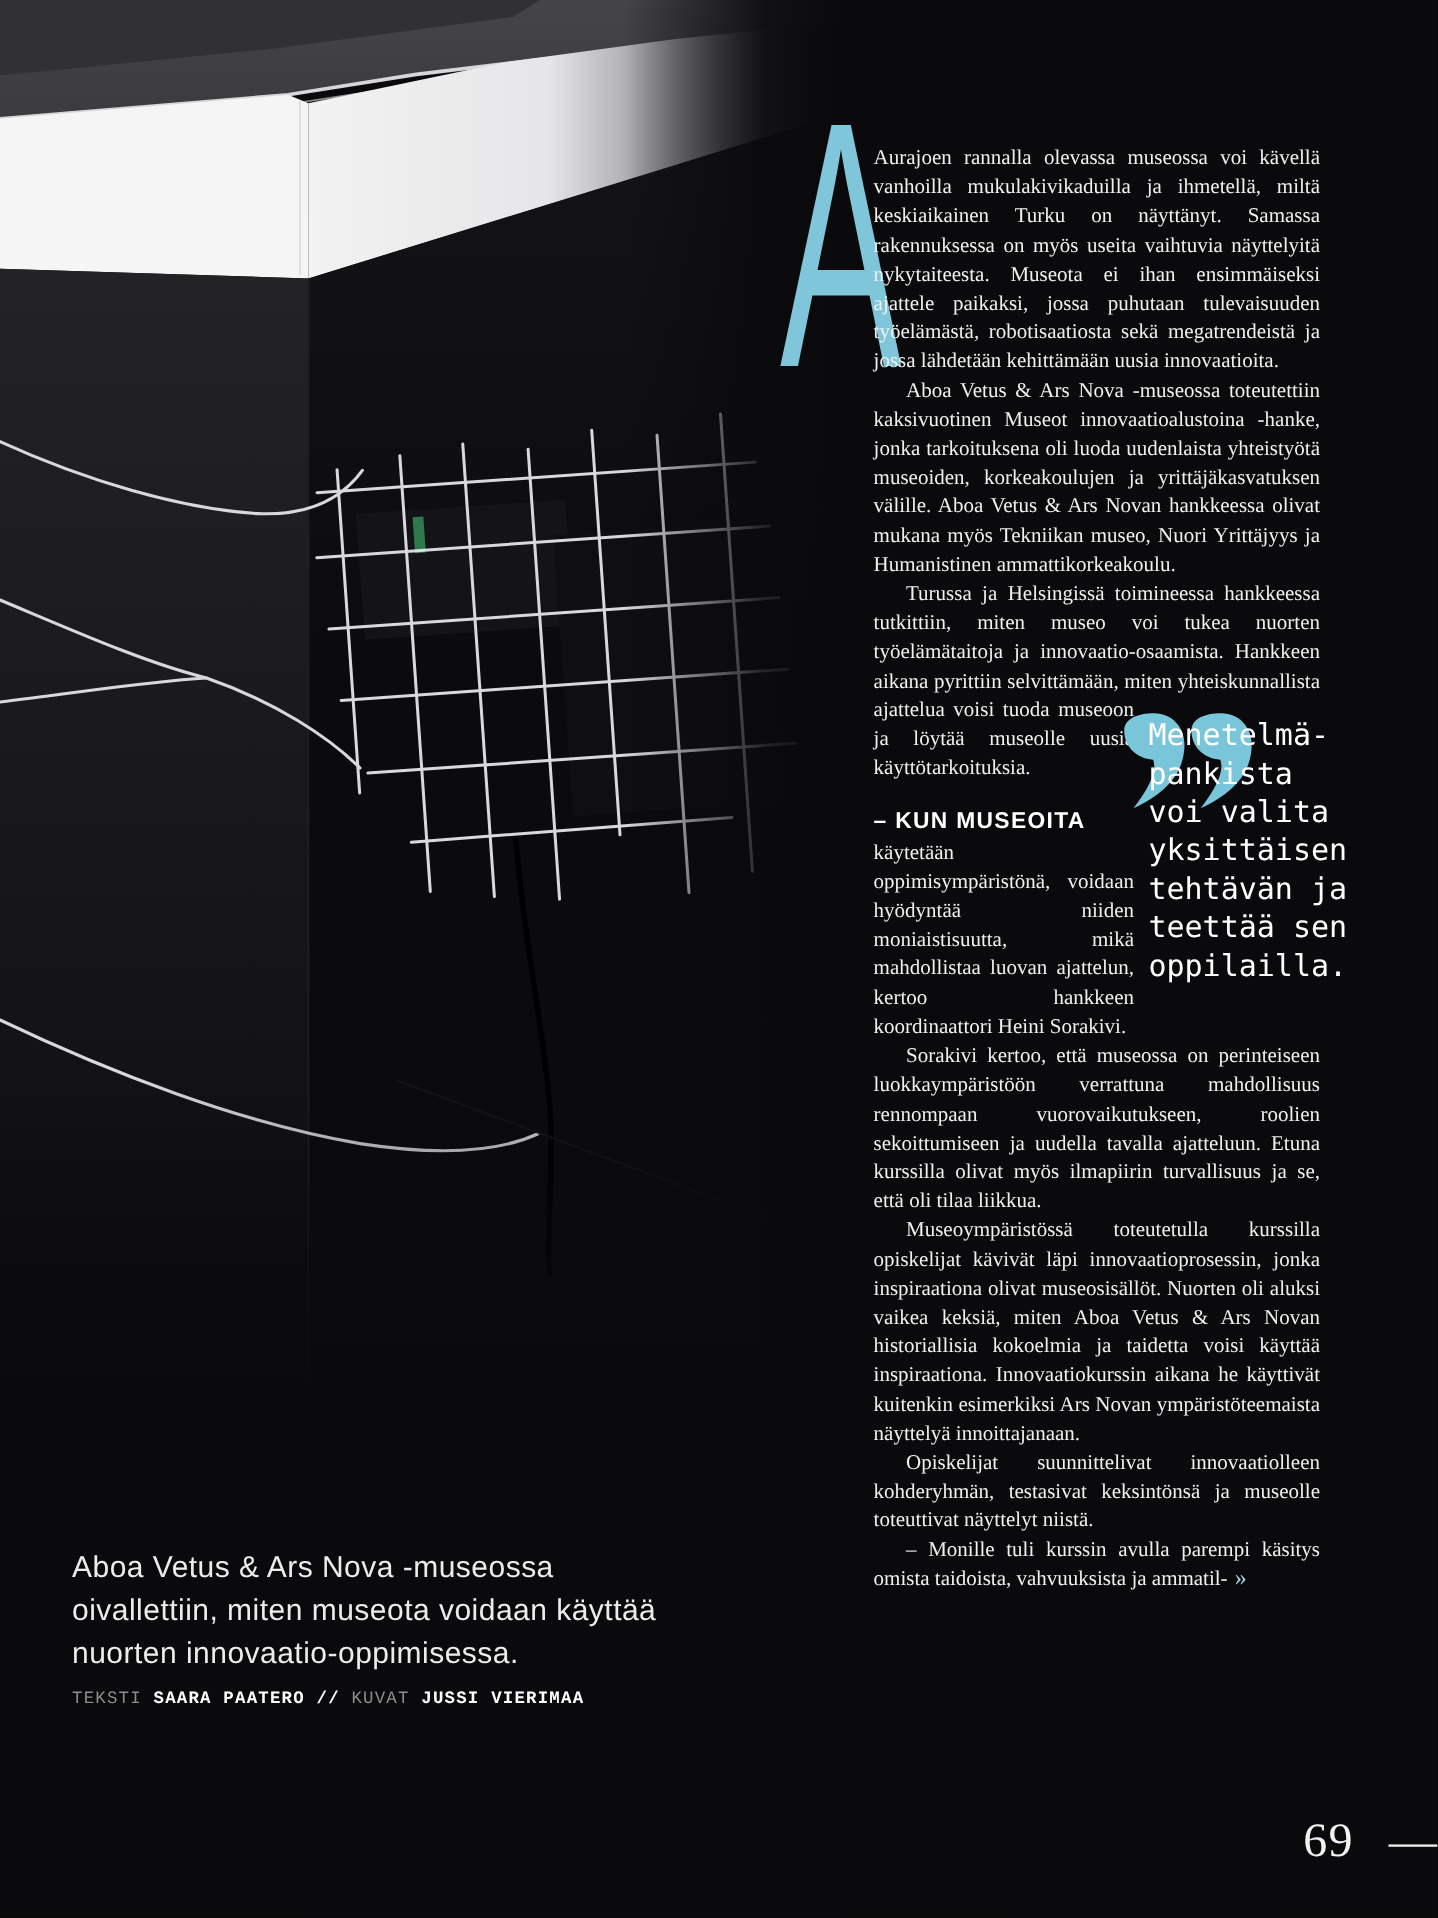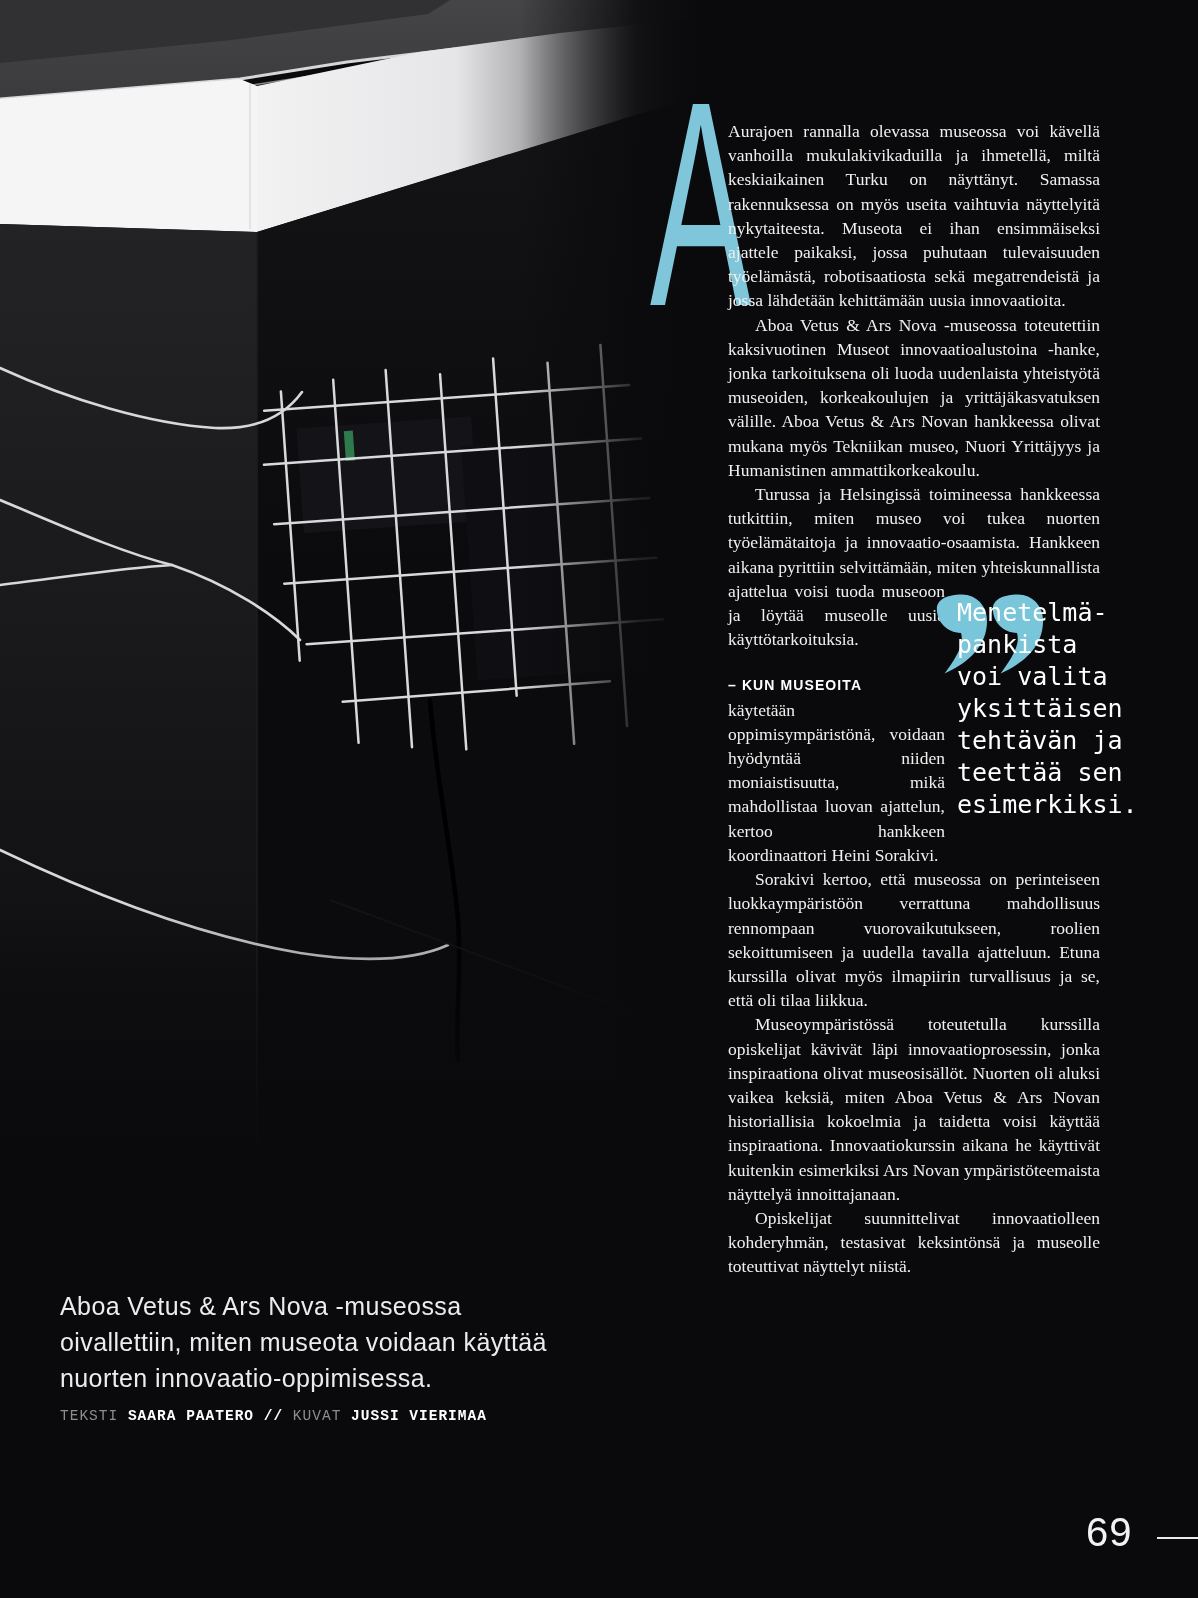--- a/index.html
+++ b/index.html
@@ -17,21 +17,21 @@
            transform:scaleX(0.52);transform-origin:0 0;}
 
   
   .article-col{position:absolute;left:688px;top:119px;width:372px;z-index:2;
                font-size:17.5px;line-height:24.2px;color:#f1f0ee;
                text-align:justify;margin-left:40px;}
   .article-col p{margin:0;}
   .indent{text-indent:27px;}
   .p4{margin-top:22px !important;}
   .kicker{display:block;font-family:"Liberation Sans",sans-serif;font-weight:bold;
-          font-size:14px;letter-spacing:1.1px;color:#ffffff;}
+          font-size:19px;letter-spacing:1.1px;color:#ffffff;}
   .name-bold{font-weight:normal;}
   .cont-mark{color:#a6d4e1;font-size:20px;padding-left:6px;}
 
   
   .pq{display:block;float:right;width:145px;height:284px;position:relative;
       margin:2px -2px 0 12px;}
   .pq-mark-svg{position:absolute;left:-24px;top:12px;}
   .pq-text{position:relative;display:block;width:184px;padding-top:16px;
            font-family:"DejaVu Sans Mono",monospace;font-size:25px;line-height:32px;
            color:#ffffff;white-space:pre-line;text-align:left;text-indent:0;}
@@ -42,21 +42,21 @@
            font-size:25px;line-height:36px;letter-spacing:0.4px;color:#ececec;
            white-space:pre-line;}
   .credits{position:absolute;left:60px;top:1408px;width:560px;z-index:2;
            text-align:left;font-family:"Liberation Mono",monospace;
            font-size:14.5px;letter-spacing:1px;color:#fafafa;}
   .credits .label{color:#8d8d8d;}
   .credits .strong{color:#ffffff;font-weight:bold;}
 
   
   .pagenum{position:absolute;left:1086px;top:1510px;z-index:2;
-           font-family:Liberation Sans, sans-serif;font-size:40px;
+           font-family:Liberation Serif, serif;font-size:40px;
            letter-spacing:1px;color:#f2f2f2;}
   .pagenum-rule{position:absolute;left:1157px;top:1537px;width:41px;height:2px;
                 background:#e9e9e9;z-index:2;}
 </style>
 </head>
 <body>
 
 <div class="page">
 
   <svg class="photo-svg" width="700" height="1598" viewBox="0 0 700 1598">
@@ -157,37 +157,40 @@
         <svg class="pq-mark-svg" width="112" height="82" viewBox="0 0 116 82">
           <path fill="#79c5d9" d="M30,0 C45,0 56,12 56,27 C56,53 38,70 12,82 C27,62 32,50 29,40 C14,39 4,28 4,15 C4,5 15,0 30,0 Z"></path>
           <path fill="#79c5d9" d="M88,0 C103,0 114,12 114,27 C114,53 96,70 70,82 C85,62 90,50 87,40 C72,39 62,28 62,15 C62,5 73,0 88,0 Z"></path>
         </svg>
         <span class="pq-text">Menetelmä-
 pankista
 voi valita
 yksittäisen
 tehtävän ja
 teettää sen
-esimerkiksi.</span>
+oppilailla.</span>
       </span>
       <span>yhteiskunnallista ajattelua voisi tuoda museoon ja löytää museolle uusia käyttötarkoituksia.</span>
     </p>
 
     <p class="p4">
       <span class="kicker">– KUN MUSEOITA</span>
       <span>käytetään oppimisympäristönä, voidaan hyödyntää niiden moniaistisuutta, mikä mahdollistaa luovan ajattelun, kertoo hankkeen koordinaattori</span>
       <span class="name-bold">Heini Sorakivi</span><span>.</span>
     </p>
 
     <p class="indent">Sorakivi kertoo, että museossa on perinteiseen luokkaympäristöön verrattuna mahdollisuus rennompaan vuorovaikutukseen, roolien sekoittumiseen ja uudella tavalla ajatteluun. Etuna kurssilla olivat myös ilmapiirin turvallisuus ja se, että oli tilaa liikkua.</p>
 
     <p class="indent">Museoympäristössä toteutetulla kurssilla opiskelijat kävivät läpi innovaatioprosessin, jonka inspiraationa olivat museosisällöt. Nuorten oli aluksi vaikea keksiä, miten Aboa Vetus &amp; Ars Novan historiallisia kokoelmia ja taidetta voisi käyttää inspiraationa. Innovaatiokurssin aikana he käyttivät kuitenkin esimerkiksi Ars Novan ympäristöteemaista näyttelyä innoittajanaan.</p>
 
     <p class="indent">Opiskelijat suunnittelivat innovaatiolleen kohderyhmän, testasivat keksintönsä ja museolle toteuttivat näyttelyt niistä.</p>
 
+    <p class="indent">
+      <span>– Monille tuli kurssin avulla parempi käsitys omista taidoista, vahvuuksista ja ammatil-</span><span class="cont-mark">»</span>
+    </p>
   </div>
 
   <div class="caption">Aboa Vetus &amp; Ars Nova -museossa
 oivallettiin, miten museota voidaan käyttää
 nuorten innovaatio-oppimisessa.</div>
 
   <div class="credits">
     <span class="label">TEKSTI</span>
     <span class="strong">SAARA PAATERO</span>
     <span class="strong">//</span>

